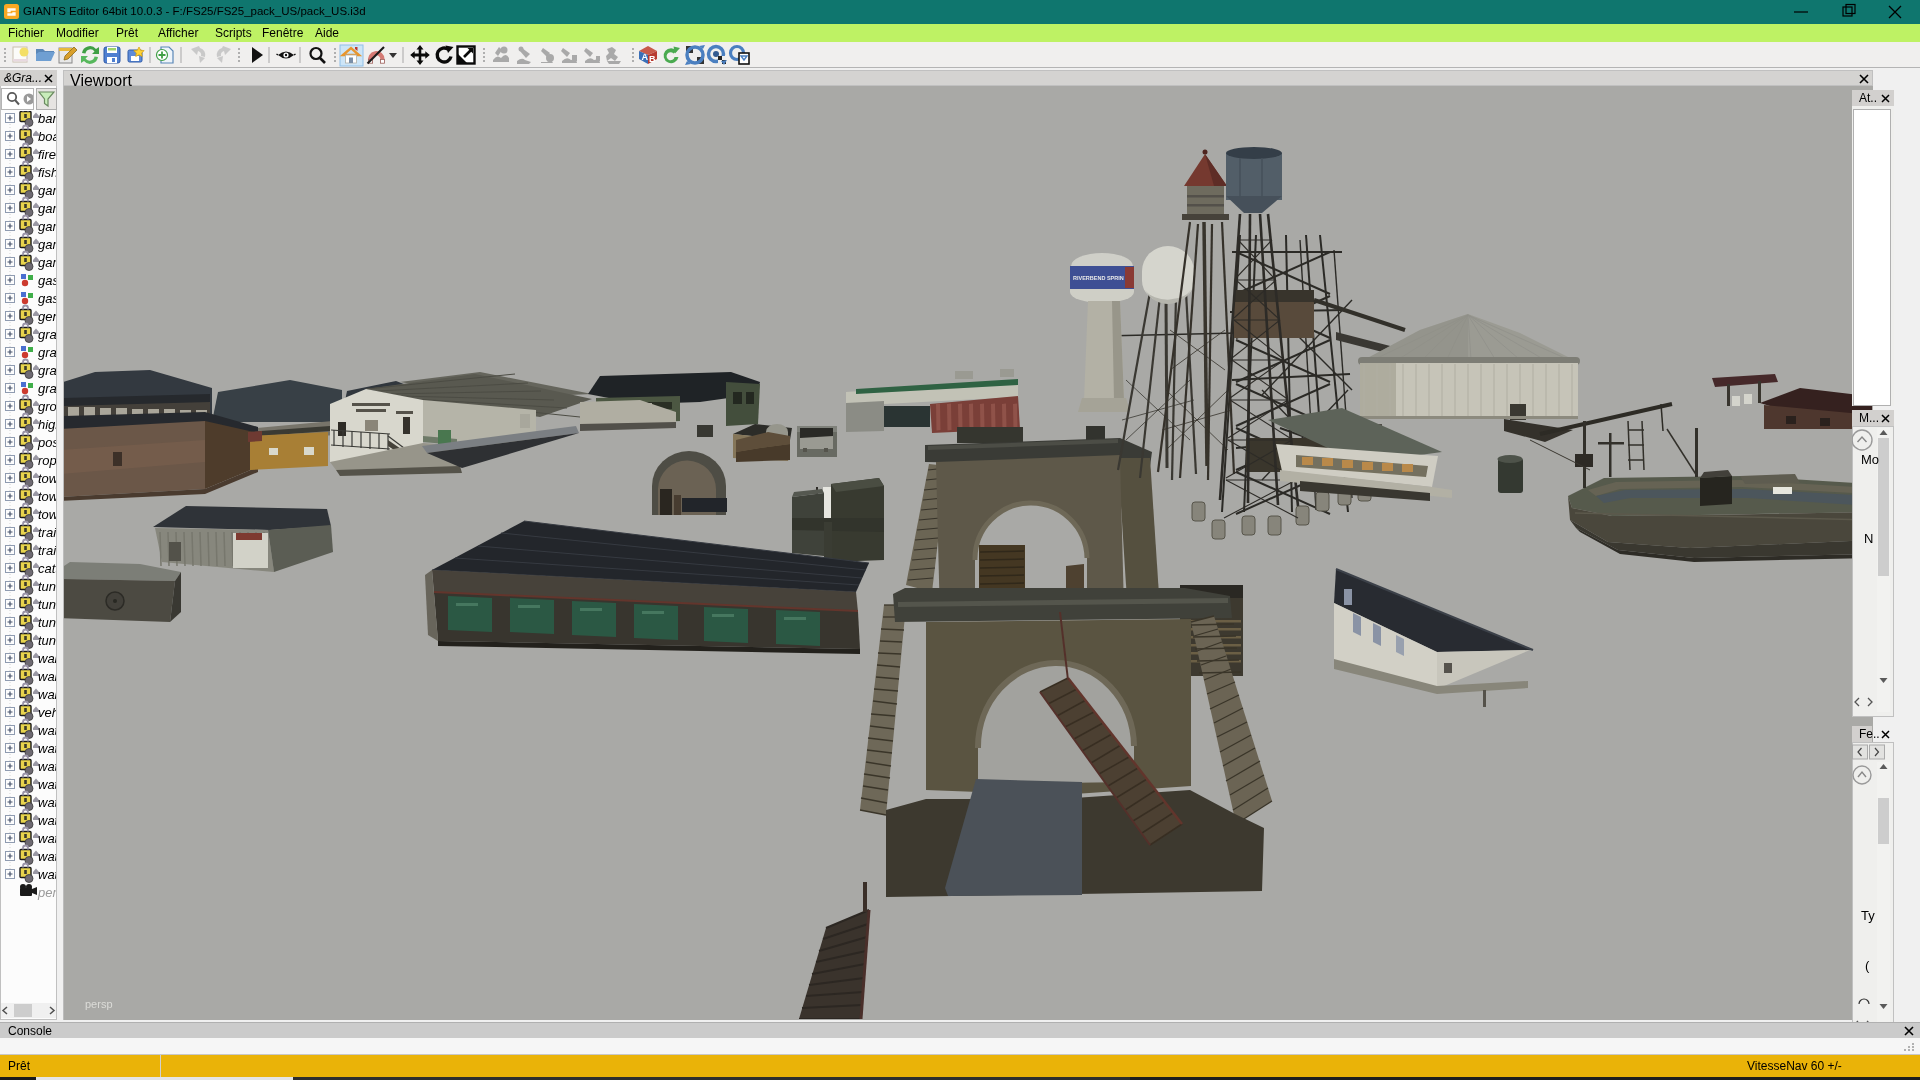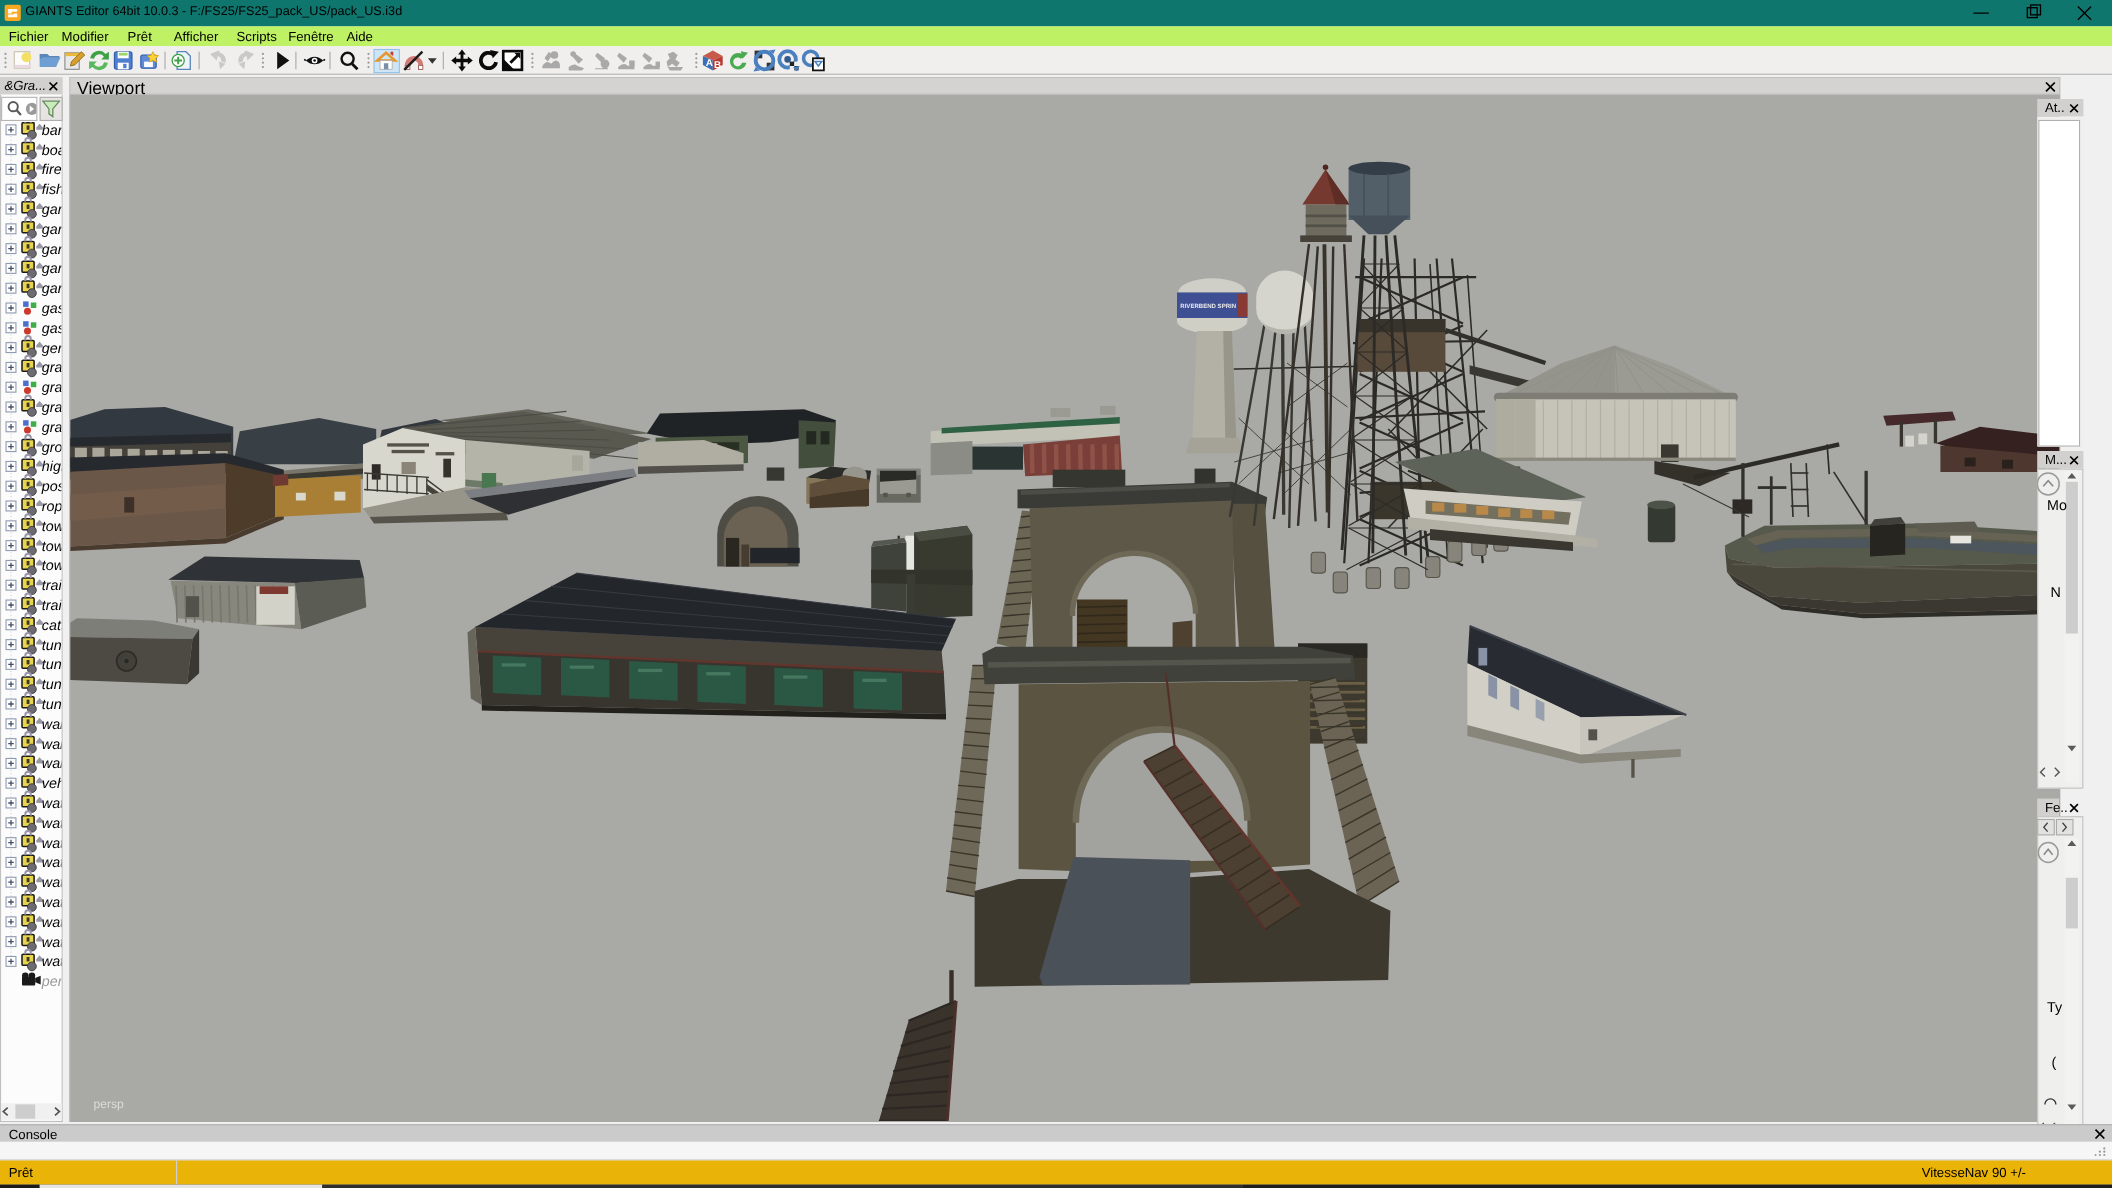--- a/index.html
+++ b/index.html
@@ -1162,21 +1162,21 @@
       <circle cx="9" cy="2" r="1" fill="#9a9a9a"></circle>
       <circle cx="5" cy="5" r="1" fill="#9a9a9a"></circle>
       <circle cx="9" cy="5" r="1" fill="#9a9a9a"></circle>
       <circle cx="1" cy="8" r="1" fill="#9a9a9a"></circle>
       <circle cx="5" cy="8" r="1" fill="#9a9a9a"></circle>
       <circle cx="9" cy="8" r="1" fill="#9a9a9a"></circle>
     </svg>
   </div>
 <div class="abs" id="statusbar">
  <span class="abs" style="left:8px;top:4px">Prêt</span>
- <span class="abs" style="left:1747px;top:4px">VitesseNav 90 +/-</span>
+ <span class="abs" style="left:1747px;top:4px">VitesseNav 60 +/-</span>
  <div class="abs" style="left:160px;top:0;width:1px;height:22px;background:#d0d0d0"></div>
 </div>
 <div class="abs" id="bottomstrip">
  <div class="abs" style="left:0;top:0;width:36px;height:3px;background:#1b1b1b"></div>
  <div class="abs" style="left:36px;top:0;width:257px;height:3px;background:#e4e4e4"></div>
  <div class="abs" style="left:293px;top:0;width:837px;height:3px;background:#2e2e2e"></div>
  <div class="abs" style="left:1130px;top:0;width:790px;height:3px;background:#1e1e1e"></div>
 </div>
 
 </body></html>

